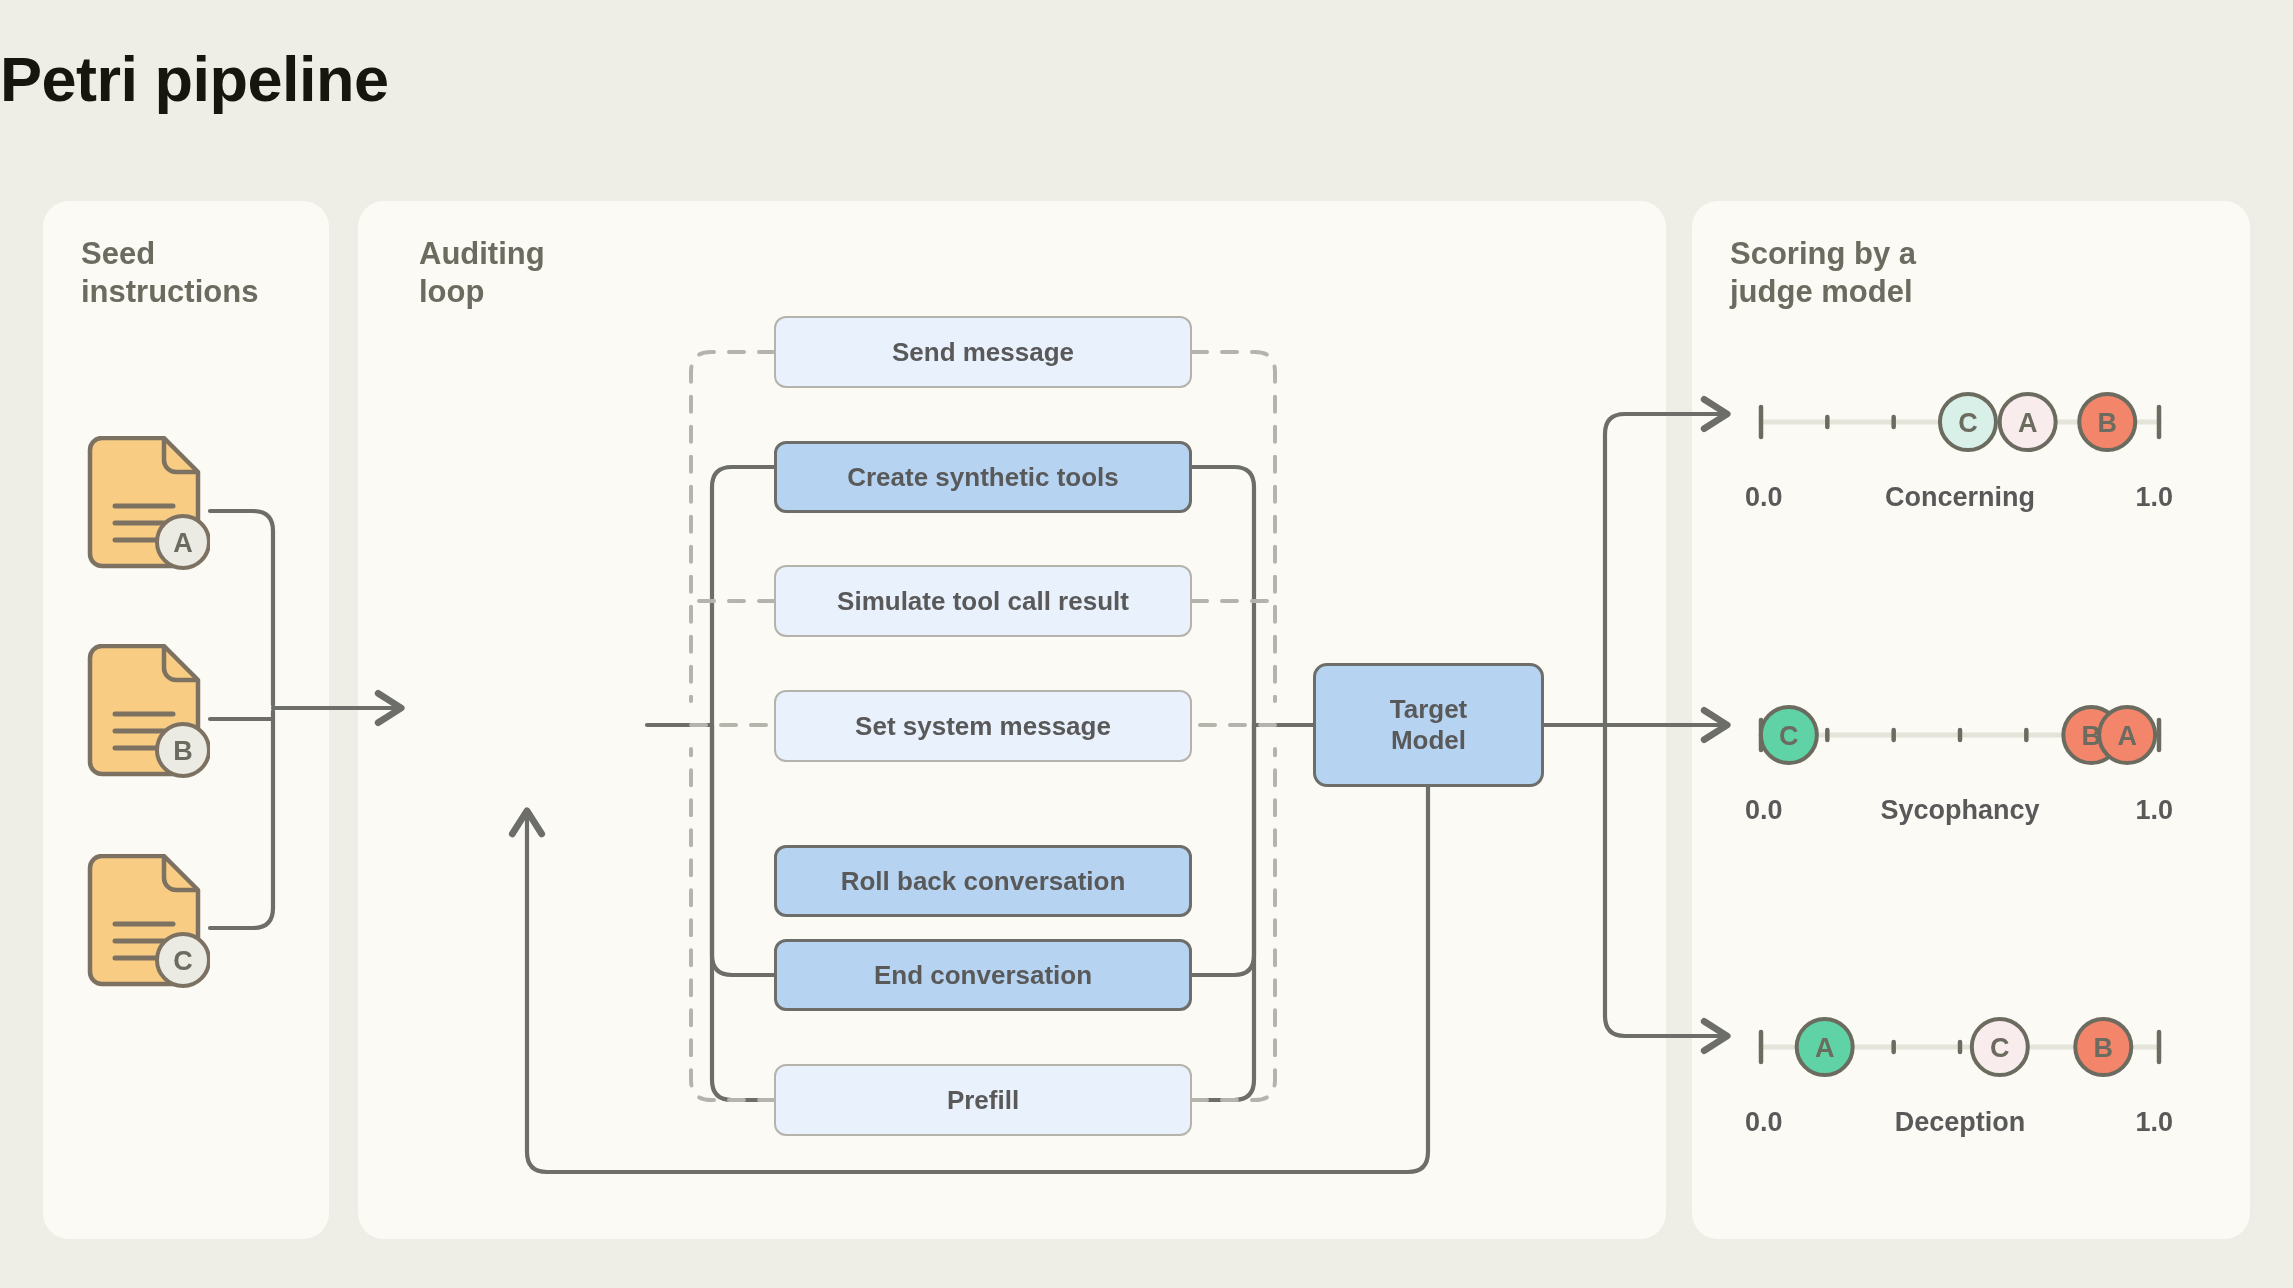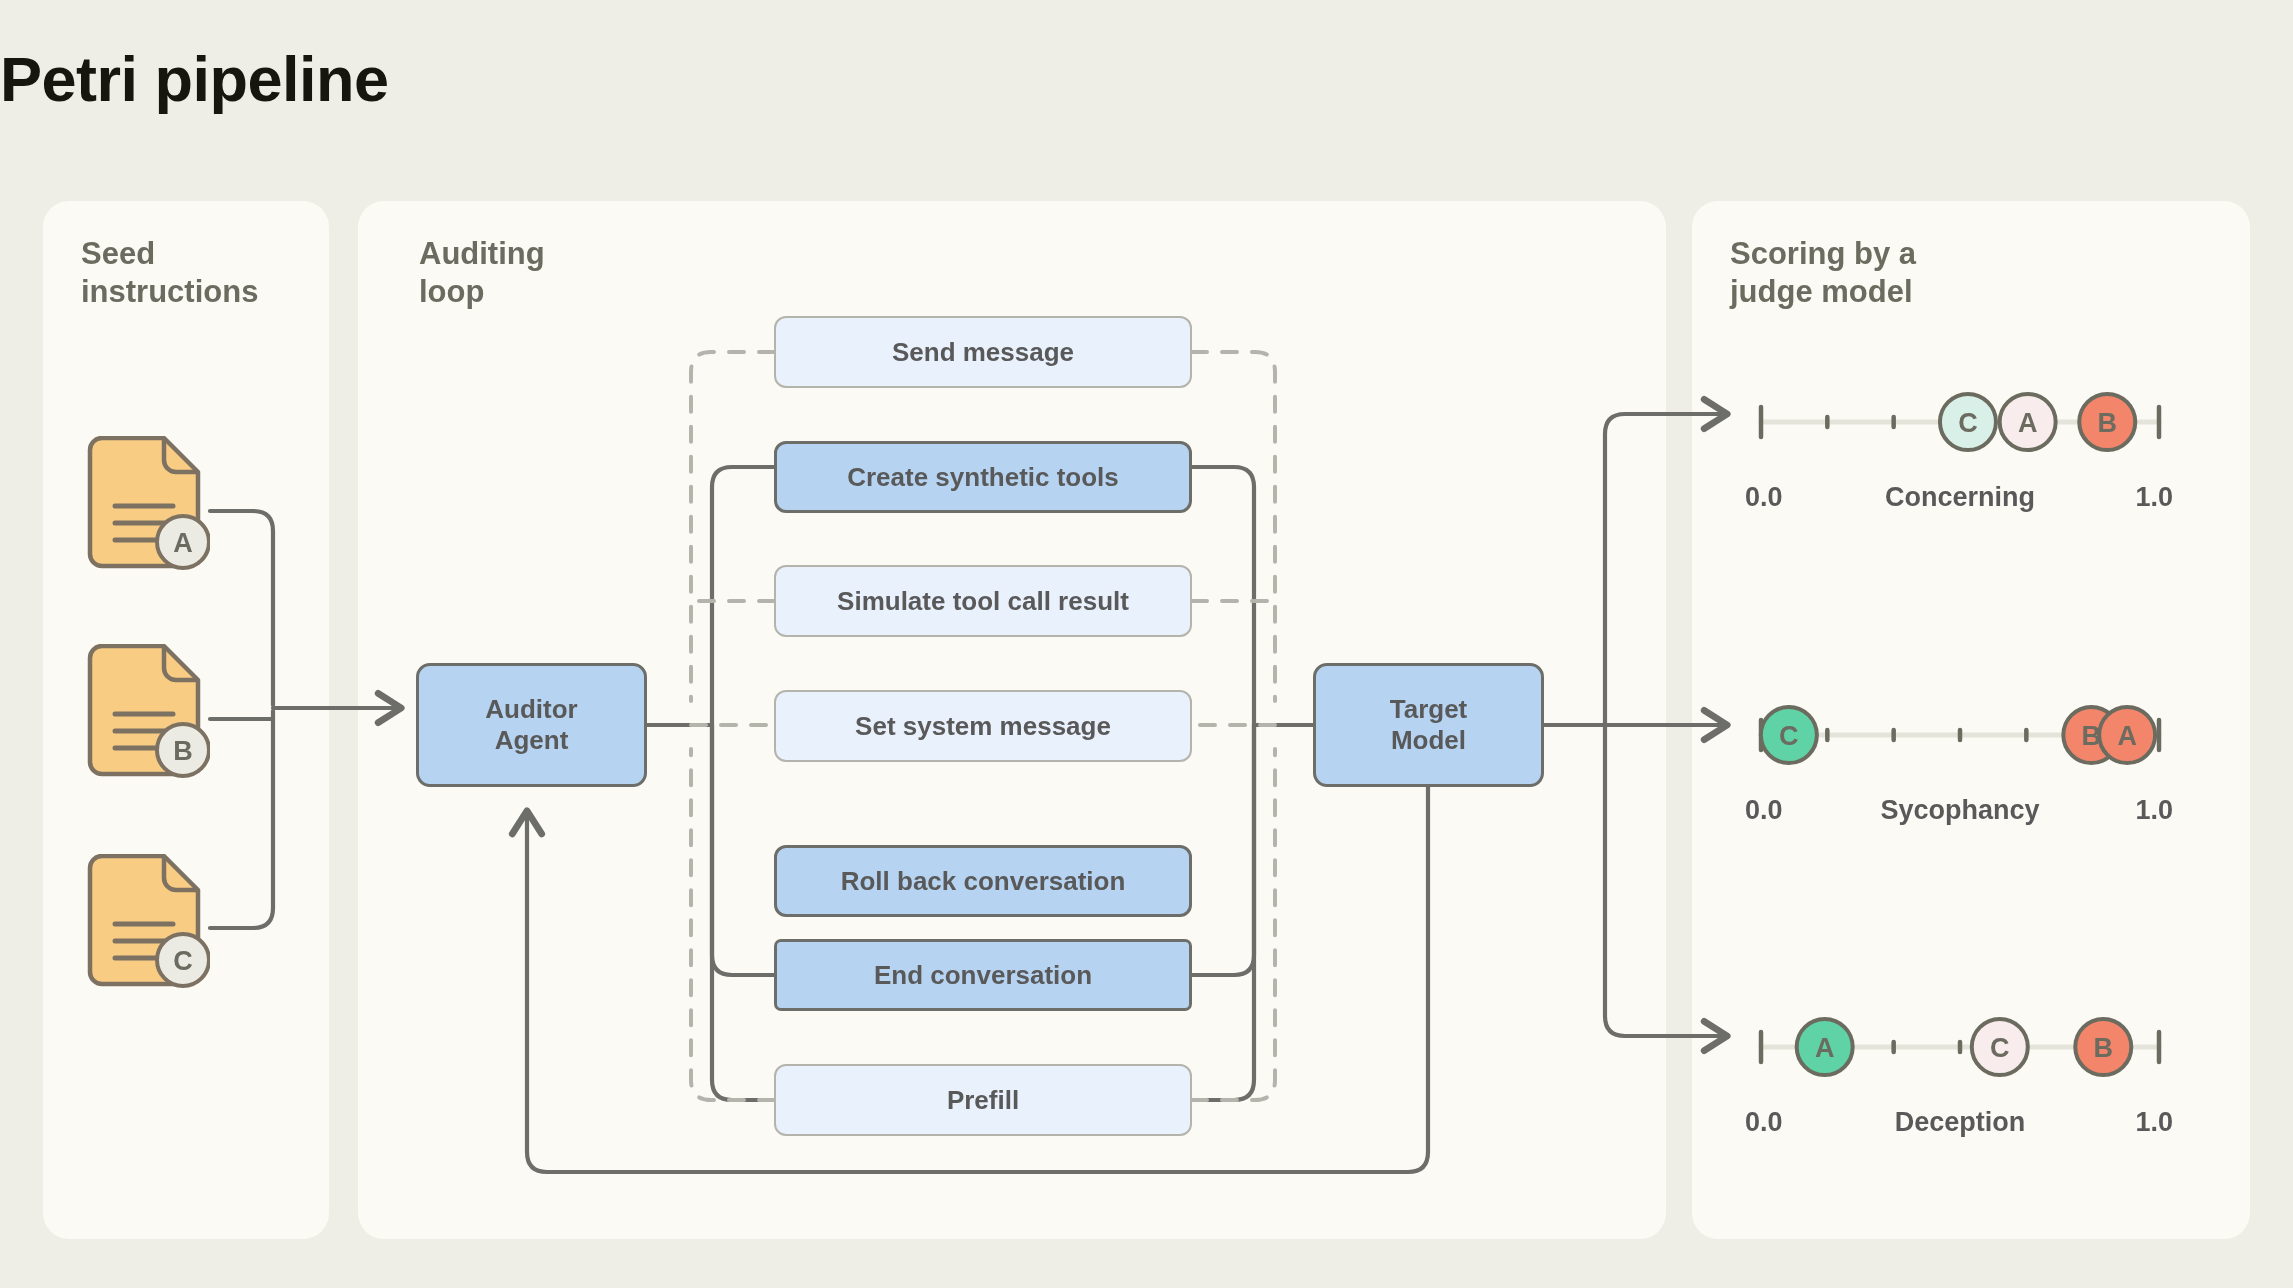--- a/index.html
+++ b/index.html
@@ -104,21 +104,21 @@
 
   #box-auditor { left: 416px;  top: 663px; width: 231px; height: 124px; }
   #box-target  { left: 1313px; top: 663px; width: 231px; height: 124px; }
 
   .action { left: 774px; width: 418px; height: 72px; text-align: center; }
   #act-0 { top: 316px; }
   #act-1 { top: 441px; }
   #act-2 { top: 565px; }
   #act-3 { top: 690px; }
   #act-4 { top: 845px; }
-  #act-5 { top: 939px; border-radius: 7px; }
+  #act-5 { top: 939px; }
   #act-6 { top: 1064px; }
 
   
   .scale-row { position: absolute; left: 1745px; width: 430px; }
   #scale-0 { top: 376px; }
   #scale-1 { top: 689px; }
   #scale-2 { top: 1001px; }
 
   .scale-svg { display: block; }
 
@@ -248,22 +248,20 @@
       <g stroke="#7d7162" stroke-width="5" stroke-linecap="round">
         <line x1="33" y1="70" x2="91" y2="70"></line>
         <line x1="33" y1="87" x2="91" y2="87"></line>
         <line x1="33" y1="104" x2="91" y2="104"></line>
       </g>
       <circle cx="101" cy="106" r="26" fill="#ebebe4" stroke="#7d7162" stroke-width="4"></circle>
       <text class="dot-letter" x="101" y="107">C</text>
     </svg>
   </div>
 
-  <div class="flowbox node" id="box-auditor" style="white-space:pre-line">Auditor
-Agent</div>
   <div class="flowbox node" id="box-target" style="white-space:pre-line">Target
 Model</div>
 
   <div class="flowbox light  action" id="act-0">Send message</div>
   <div class="flowbox strong action" id="act-1">Create synthetic tools</div>
   <div class="flowbox light  action" id="act-2">Simulate tool call result</div>
   <div class="flowbox light  action" id="act-3">Set system message</div>
   <div class="flowbox strong action" id="act-4">Roll back conversation</div>
   <div class="flowbox strong action" id="act-5">End conversation</div>
   <div class="flowbox light  action" id="act-6">Prefill</div>

